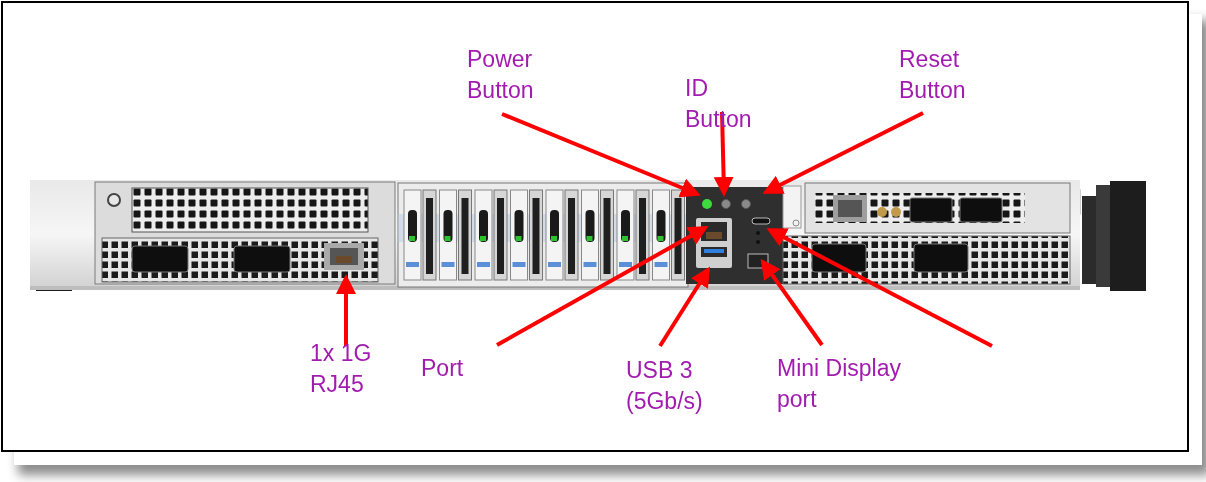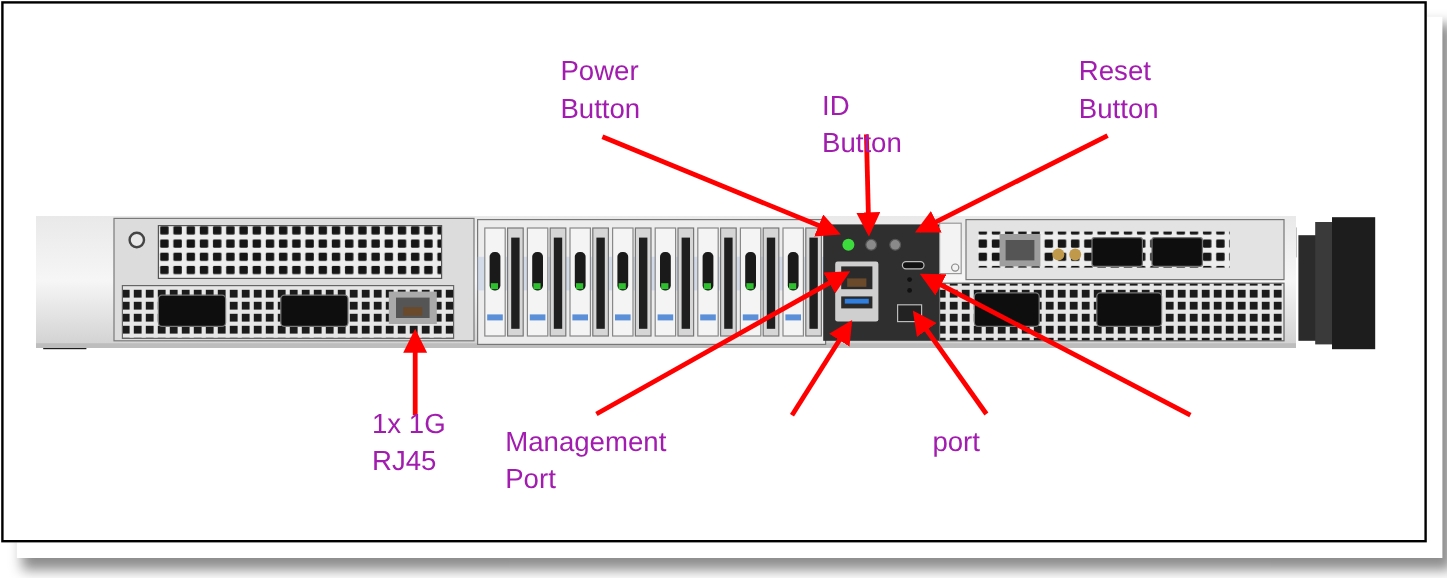--- a/index.html
+++ b/index.html
@@ -196,22 +196,24 @@
 <div class="label" style="left:887px; top:44px;margin-left:12px;">
   <span>Reset</span>
   <span>Button</span>
 </div>
 
 <div class="label" style="left:310px; top:338px;">
   <span>1x 1G</span>
   <span>RJ45</span>
 </div>
 <div class="label" style="left:421px; top:353px;">
-  <span>Management</span>
   <span>Port</span>
 </div>
 <div class="label" style="left:626px; top:355px;">
+  <span>USB 3</span>
+  <span>(5Gb/s)</span>
 </div>
 <div class="label" style="left:777px; top:353px;">
+  <span>Mini Display</span>
   <span>port</span>
 </div>
 <div class="label" style="left:975px; top:355px;">
 </div>
 
 </body></html>

